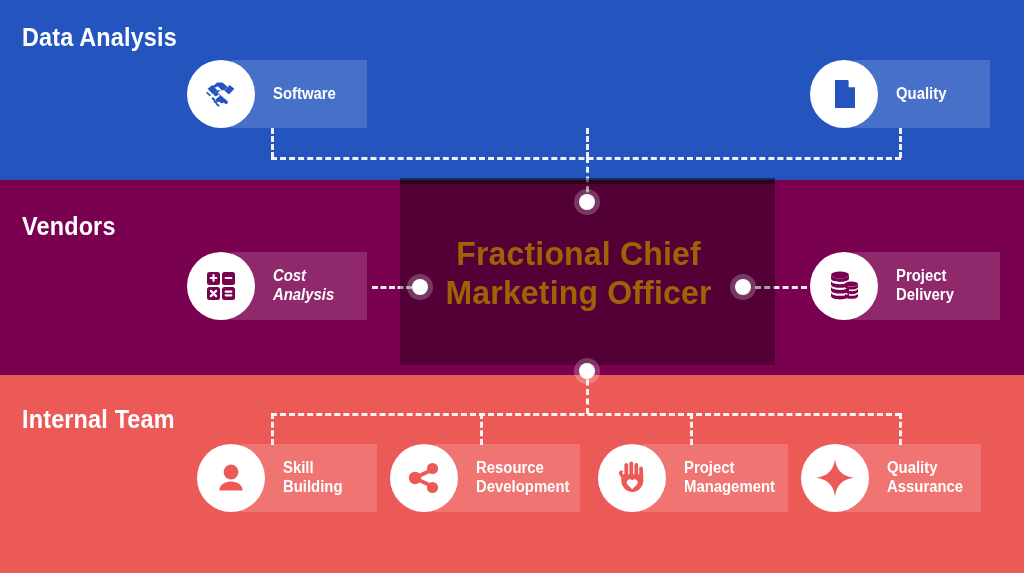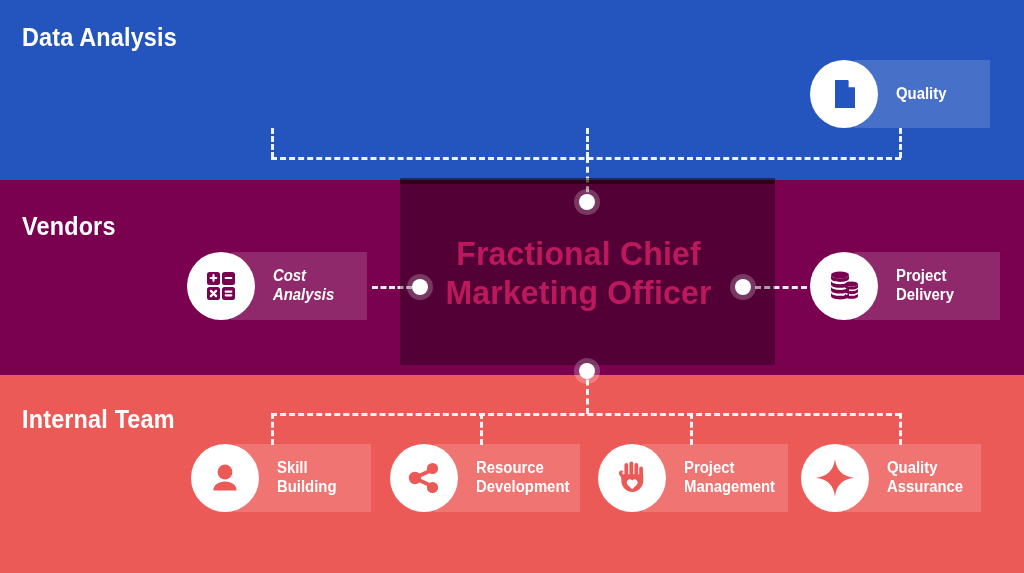--- a/index.html
+++ b/index.html
@@ -33,21 +33,21 @@
     position:absolute;left:400px;top:180px;width:375px;height:185px;
     background:rgba(0,0,0,.32);
   }
   #center-box-cap{
     position:absolute;left:400px;top:178px;width:375px;height:6px;
     background:rgba(0,0,0,.45);
   }
   #center-title{
     position:absolute;left:400px;top:180px;width:358px;height:185px;
     display:flex;align-items:center;justify-content:center;
-    color:#be185d;font-weight:bold;text-align:center;
+    color:#a16207;font-weight:bold;text-align:center;
     font-size:34px;line-height:1.14;letter-spacing:.2px;
     font-family:"Liberation Sans", sans-serif;
   }
   #center-title span{display:block;transform:scaleX(.94);}
 
   
   .dash-h{position:absolute;height:0;border-top:3px dashed rgba(255,255,255,.92);}
   .dash-v{position:absolute;width:0;border-left:3px dashed rgba(255,255,255,.92);}
 
   .node{
@@ -118,20 +118,37 @@
 
   <div class="node" style="left:579px;top:194px;"></div>
   <div class="node" style="left:579px;top:363px;"></div>
   <div class="node" style="left:412px;top:279px;"></div>
   <div class="node" style="left:735px;top:279px;"></div>
 
   <div class="band-title" id="title-top">Data Analysis</div>
   <div class="band-title" id="title-mid">Vendors</div>
   <div class="band-title" id="title-bot">Internal Team</div>
 
+  <div class="card w180" style="left:187px;top:60px;">
+    <div class="plate"></div>
+    <div class="circle">
+      <svg width="40" height="40" viewBox="0 0 40 40" aria-hidden="true">
+        <g fill="#2455be">
+          <path d="M6.6 14.8 11.3 11l5.3 5.6-4.5 3.8z"></path>
+          <path d="M33.4 14.8 28.7 11l-5.4 5.6 4.6 3.8z"></path>
+          <path d="M16.8 16.2c-1 .8-2.6 2.1-3.3 2.7-.8.7-.9 1.9-.2 2.7.7.8 1.9.9 2.7.2l1.6-1.3 1.4 1.2-3.6 3c-.8.7-.9 1.9-.2 2.7.7.8 1.8.9 2.6.3l.3-.2 1.6 1.4c.8.7 1.9.6 2.6-.2l.2-.2 1.3 1.1c.8.7 1.9.6 2.6-.2.7-.8.6-2-.2-2.6l-9.5-8.1 3.5-2.9-3.4-3.5c-1.4 1.1-3.2 1.5-4.9 1l-1.1-.3 5.5-4.5h5.1l5.2 4.2-3.2 3.5z"></path>
+          <path d="M8.8 22.4 5 19.1l1.2-1.4 3.8 3.3z" opacity=".95"></path>
+          <rect x="10.3" y="24.2" width="4.6" height="2" rx="1" transform="rotate(40 12.6 25.2)"></rect>
+          <rect x="12.4" y="27.3" width="4.2" height="2" rx="1" transform="rotate(40 14.5 28.3)"></rect>
+          <rect x="15" y="30" width="3.6" height="2" rx="1" transform="rotate(40 16.8 31)"></rect>
+        </g>
+      </svg>
+    </div>
+    <div class="label"><span>Software</span></div>
+  </div>
 
 
   <div class="card w180" style="left:810px;top:60px;">
     <div class="plate"></div>
     <div class="circle">
       <svg width="38" height="38" viewBox="0 0 38 38" aria-hidden="true">
         <g fill="#2455be">
           <path d="M10 5h13l7 7v21H10z"></path>
           <path d="M23 5l7 7h-7z" fill="#ffffff" opacity=".0"></path>
           <path d="M23.6 4.6v7.6h7.6z" fill="#ffffff"></path>
@@ -177,21 +194,21 @@
           <path d="M20 17v3c0 1.4 2.9 2.6 6.5 2.6S33 21.4 33 20v-3c0 1.4-2.9 2.6-6.5 2.6S20 18.4 20 17z"></path>
           <path d="M20 21.6v3c0 1.4 2.9 2.6 6.5 2.6S33 26 33 24.6v-3c0 1.4-2.9 2.6-6.5 2.6S20 23 20 21.6z"></path>
           <path d="M20 26.2v3c0 1.4 2.9 2.6 6.5 2.6S33 30.6 33 29.2v-3c0 1.4-2.9 2.6-6.5 2.6S20 27.6 20 26.2z"></path>
         </g>
       </svg>
     </div>
     <div class="label"><span>Project
 Delivery</span></div>
   </div>
 
-  <div class="card w180" style="left:191px;top:444px;">
+  <div class="card w180" style="left:197px;top:444px;">
     <div class="plate"></div>
     <div class="circle">
       <svg width="38" height="38" viewBox="0 0 38 38" aria-hidden="true">
         <g fill="#ec5a58">
           <circle cx="19" cy="13" r="7.4"></circle>
           <path d="M19 22.6c-6.6 0-11.6 3.9-11.6 8.8h23.2c0-4.9-5-8.8-11.6-8.8z"></path>
         </g>
       </svg>
     </div>
     <div class="label"><span>Skill

